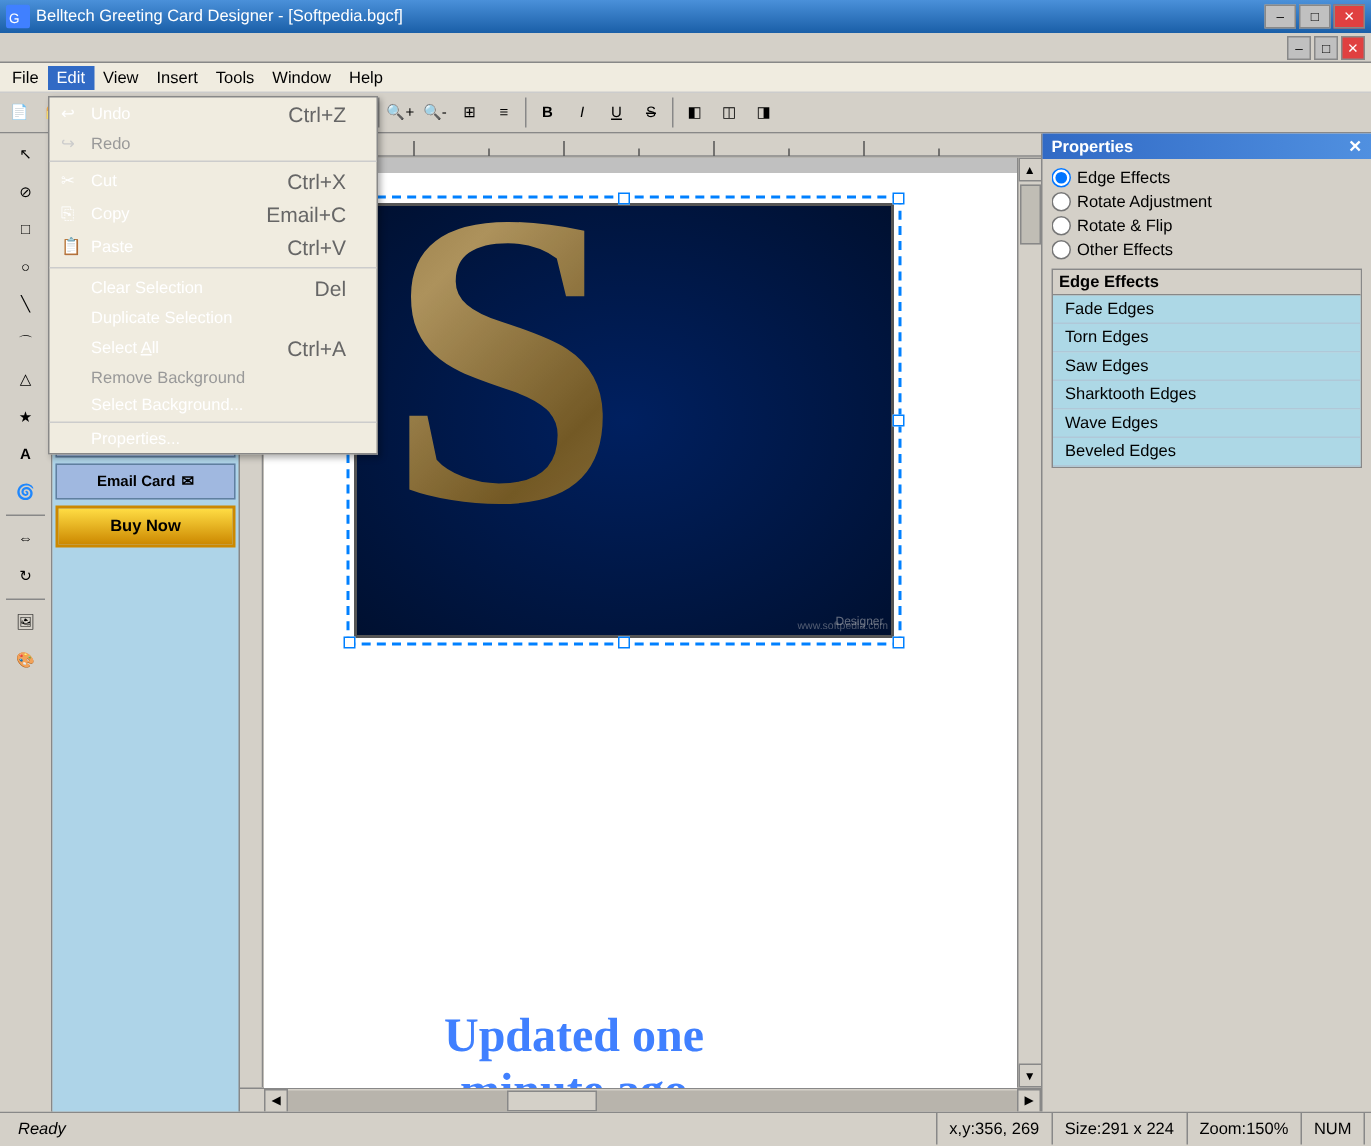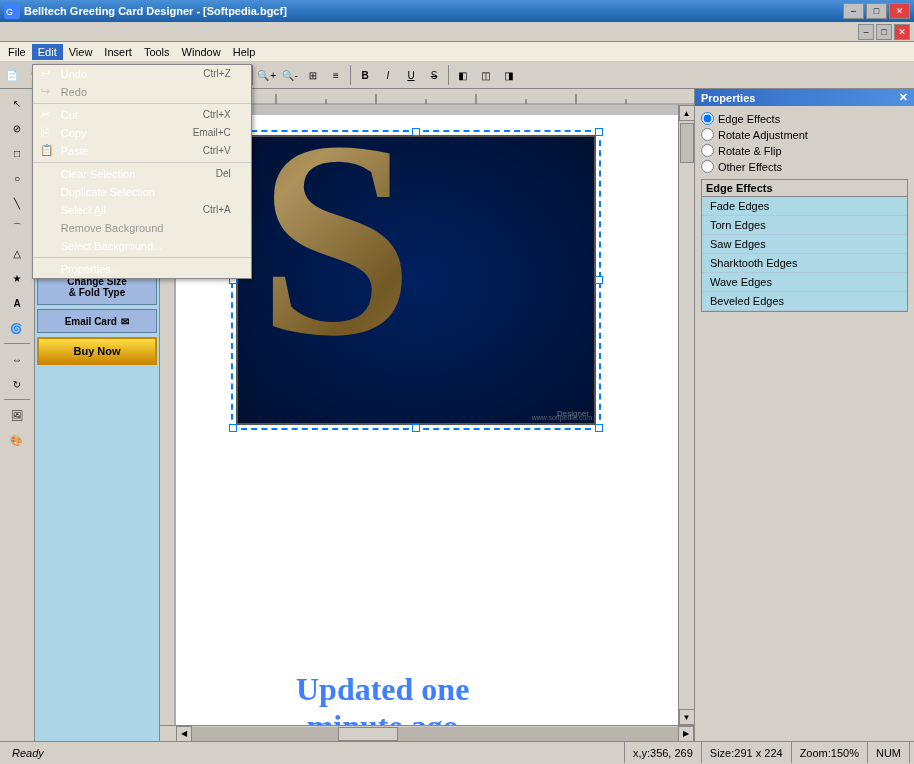--- a/index.html
+++ b/index.html
@@ -9,21 +9,21 @@
     .title-bar {
       background: linear-gradient(to bottom, #4a90d9, #1a5fa8);
       color: white;
       height: 22px;
       display: flex;
       align-items: center;
       padding: 0 4px;
       user-select: none;
     }
     .title-bar-icon { width: 16px; height: 16px; margin-right: 4px; }
-    .title-bar-text { flex: 1; font-size: 11px; font-weight: bold; }
+    .title-bar-text { flex: 1; font-size: 11px; font-weight: normal; }
     .title-bar-buttons { display: flex; gap: 2px; }
     .title-btn {
       width: 21px; height: 16px; background: #c0c0c0;
       border: 1px solid #888; font-size: 9px; cursor: pointer;
       display: flex; align-items: center; justify-content: center;
       color: black;
     }
     .title-btn.close { background: #e04040; color: white; }
 
     
@@ -58,21 +58,21 @@
       padding: 3px 20px 3px 28px;
       cursor: pointer;
       display: flex;
       align-items: center;
       justify-content: space-between;
       font-size: 11px;
       white-space: nowrap;
     }
     .dropdown-item.disabled { color: #999; cursor: default; }
     .dropdown-separator { height: 1px; background: #ccc; margin: 2px 0; }
-    .dropdown-shortcut { color: #666; margin-left: 36px; font-size: 10px; }
+    .dropdown-shortcut { color: #666; margin-left: 36px; font-size: 14px; }
 
     
     .toolbar-area {
       background: #d4d0c8;
       border-bottom: 1px solid #888;
       padding: 2px;
     }
     .toolbar-row {
       display: flex;
       align-items: center;

